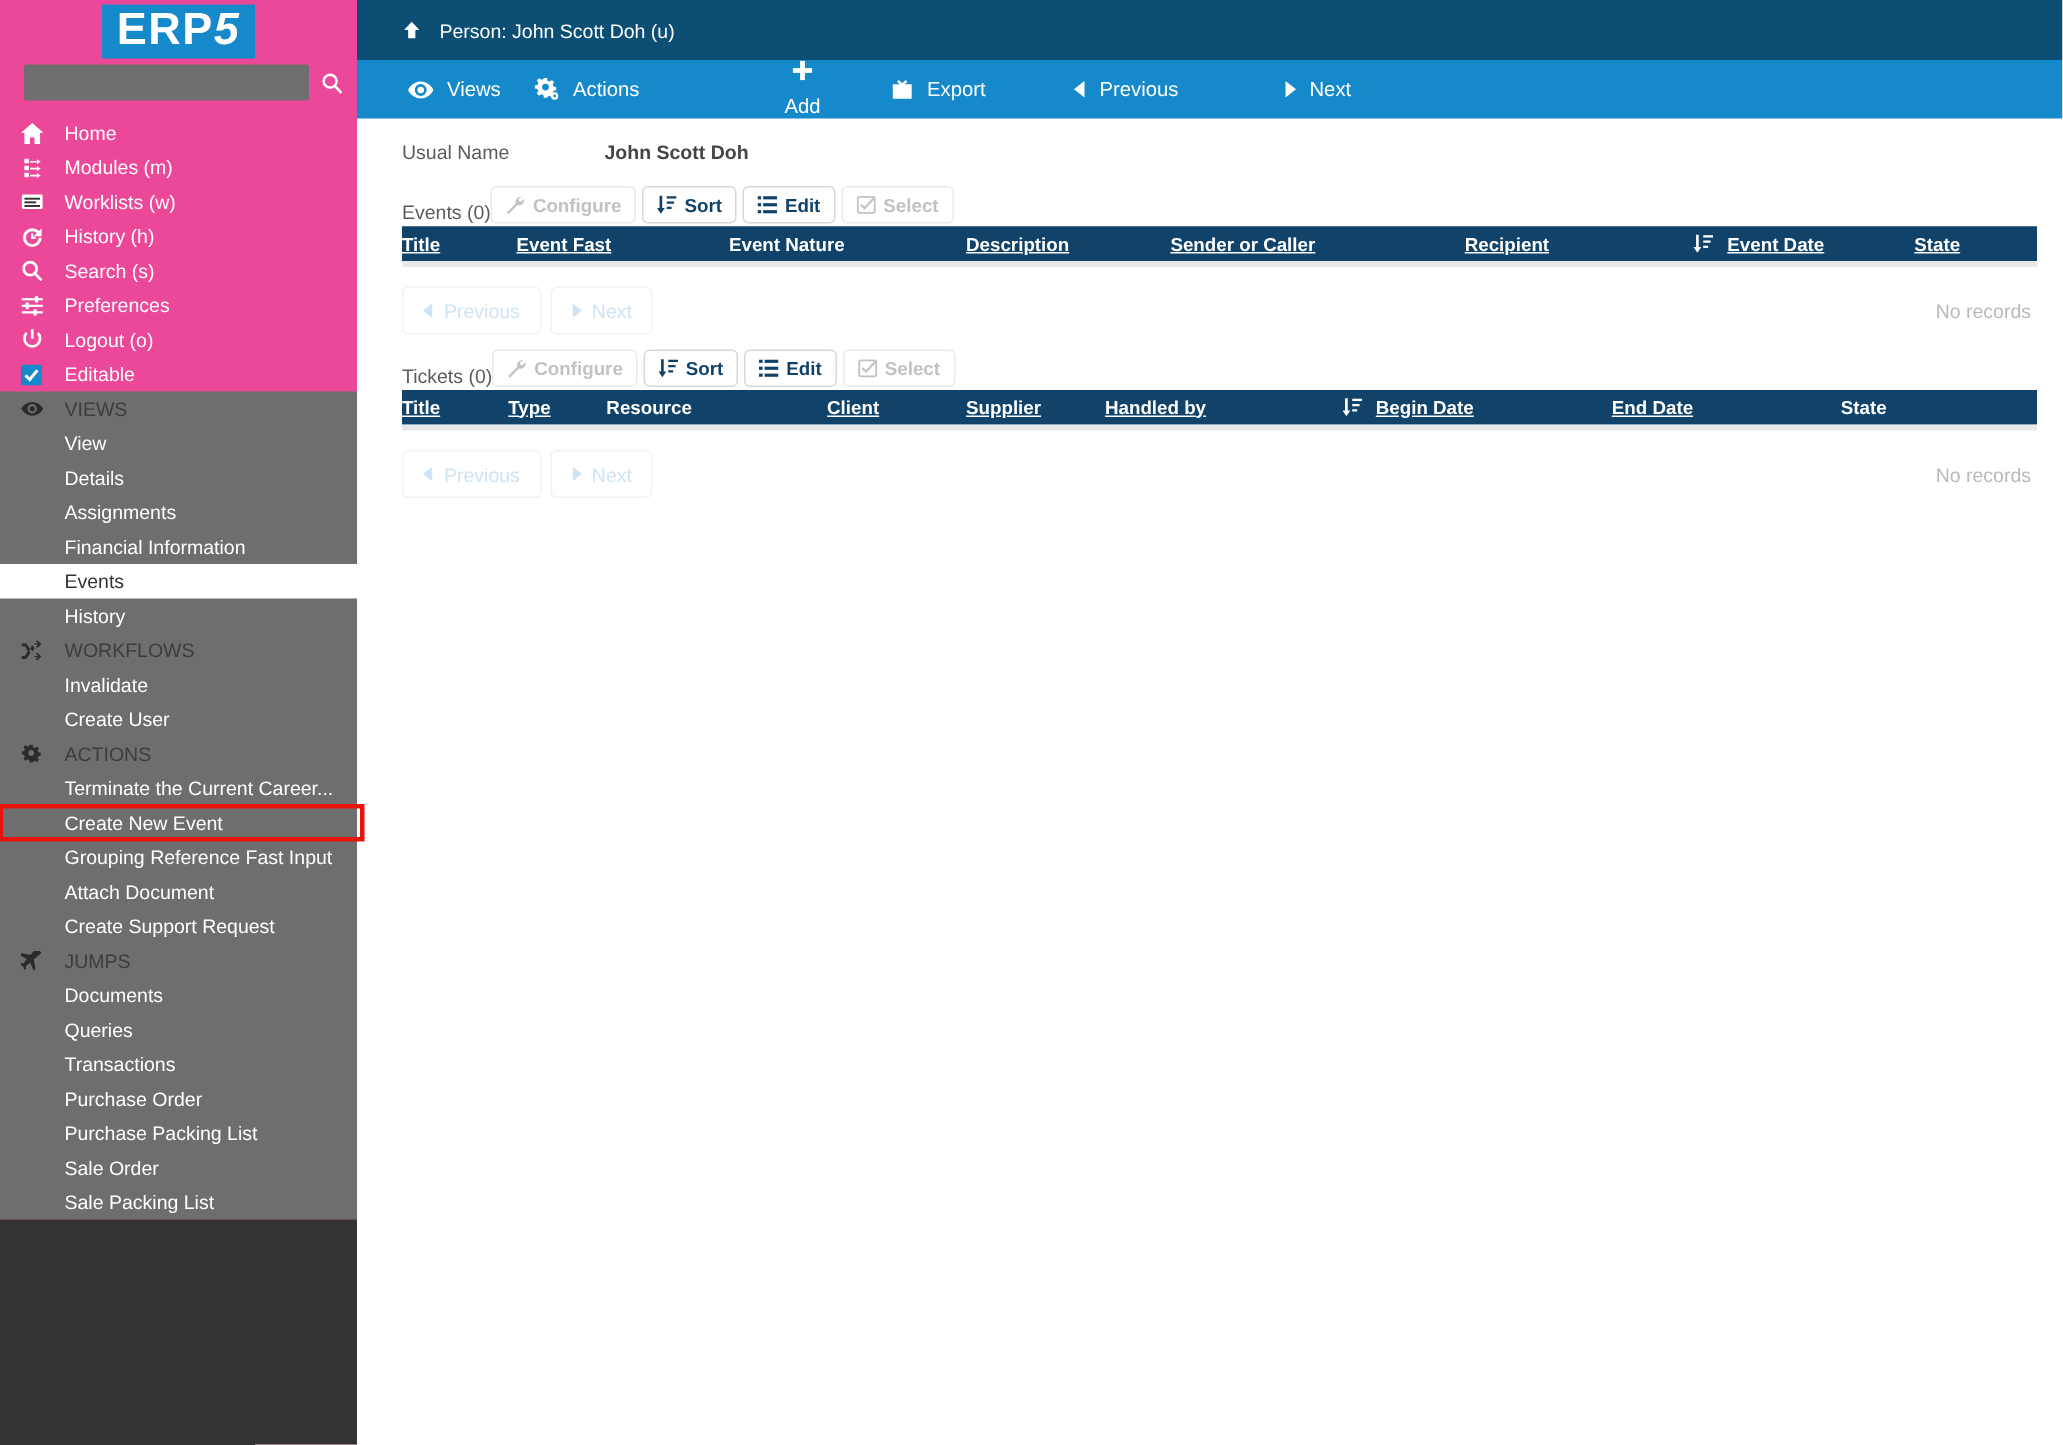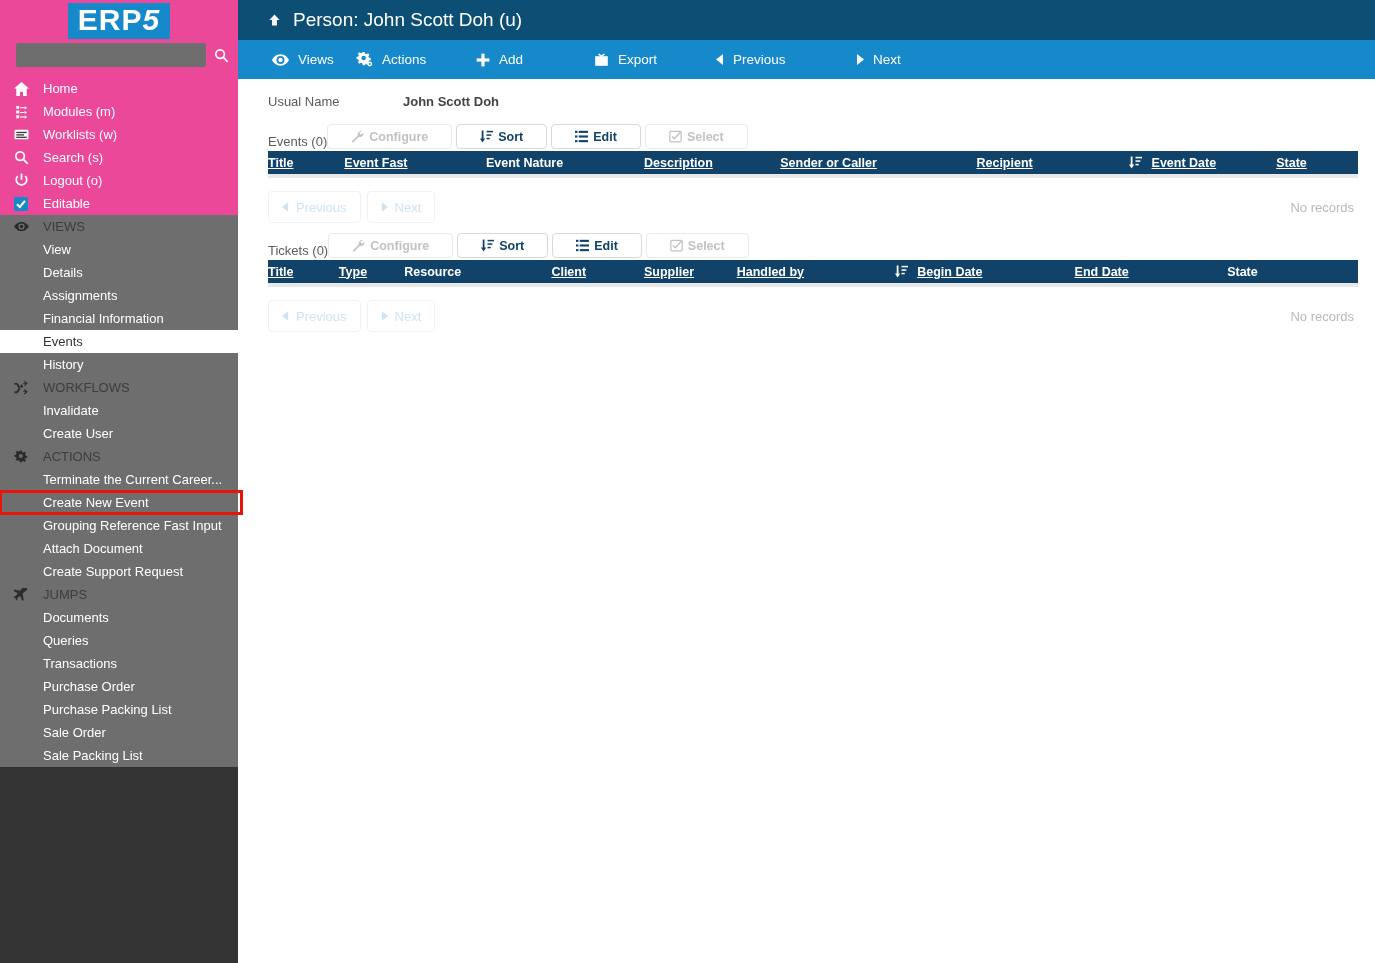--- a/index.html
+++ b/index.html
@@ -78,36 +78,36 @@
   .sidebar-tail { background: #333333; height: 100%; }
 
   
   #main {
     position: absolute; left: 238px; top: 0;
     width: 1137px; height: 963px; background: #ffffff;
   }
   .breadcrumb-bar {
     height: 40px; background: #0d4f74; color: #ffffff;
     display: flex; align-items: center; padding-left: 30px;
-    font-size: 19px;
+    font-size: 13px;
   }
   .breadcrumb-bar .up { margin-right: 12px; display:flex; align-items:center; }
 
   .toolbar {
     height: 39px; background: #1589ca; color: #ffffff;
     display: flex; align-items: center; font-size: 13.5px;
   }
   .tb-item {
     display: flex; align-items: center; gap: 9px;
     cursor: pointer; height: 100%;
   }
   .tb-item .ic { display: flex; align-items: center; }
   .tb-views   { padding-left: 34px; width: 118px; }
   .tb-actions { width: 120px; }
-  .tb-add     { width: 118px; }
+  .tb-add     { width: 118px; flex-direction: column; }
   .tb-export  { width: 122px; }
   .tb-prev    { width: 140px; }
   .tb-next    { width: 120px; }
 
   .field-row {
     display: flex; align-items: center;
     height: 38px; padding-left: 30px; padding-top: 6px;
     font-size: 13px;
   }
   .field-label { width: 135px; color: #5b5b5b; }
@@ -116,21 +116,21 @@
   
   .listbox { padding: 0 17px 0 30px; margin-top: 6px; }
   .lb-head {
     display: flex; align-items: flex-end; justify-content: flex-start;
     height: 28px; position: relative;
   }
   .lb-title { font-size: 13px; color: #5b5b5b; padding-bottom: 2px; }
   .lb-btns { display: flex; align-items: center; gap: 4px; padding-bottom: 2px; }
   .lb-btn {
     display: flex; align-items: center; gap: 5px;
-    height: 25px; padding: 0 23px;
+    height: 25px; padding: 0 9px;
     border: 1px solid #d8d8d8; border-radius: 4px;
     background: #ffffff; font-size: 12.5px; color: #11436a;
     font-weight: bold; cursor: pointer; white-space: nowrap;
     font-family: "Liberation Sans", sans-serif;
   }
   .lb-btn.disabled { color: #c2c2c2; border-color: #eaeaea; cursor: default; }
   .lb-btn .ic { display: flex; align-items: center; }
 
   .lb-table {
     width: 100%; border-collapse: collapse; table-layout: fixed;
@@ -211,26 +211,49 @@
               <rect x="0" y="2" width="16" height="11" rx="1"></rect>
               <rect x="2" y="4.4" width="12" height="1.5" fill="#333"></rect>
               <rect x="2" y="7.2" width="9" height="1.5" fill="#333"></rect>
               <rect x="2" y="10" width="12" height="1.5" fill="#333"></rect>
             </svg>
           </span>
           <span class="lbl">Worklists (w)</span>
         </div>
         <div class="nav-item">
           <span class="ic">
+            <svg width="15" height="14" viewBox="0 0 16 15" fill="#ffffff">
+              <path d="M8 1.3A6.7 6.7 0 1 0 14.7 8h-2.1A4.6 4.6 0 1 1 8 3.4c1.3 0 2.5.5 3.3 1.4L9 7h5.7V1.3l-1.9 1.9A6.6 6.6 0 0 0 8 1.3z"></path>
+              <rect x="7.2" y="4.8" width="1.5" height="4"></rect>
+              <rect x="7.2" y="7.4" width="3.4" height="1.5"></rect>
+            </svg>
+          </span>
+          <span class="lbl">History (h)</span>
+        </div>
+        <div class="nav-item">
+          <span class="ic">
             <svg width="15" height="15" viewBox="0 0 16 16" fill="none" stroke="#ffffff" stroke-width="1.9">
               <circle cx="6.5" cy="6.5" r="4.6"></circle>
               <line x1="10" y1="10" x2="14.6" y2="14.9"></line>
             </svg>
           </span>
           <span class="lbl">Search (s)</span>
+        </div>
+        <div class="nav-item">
+          <span class="ic">
+            <svg width="15" height="14" viewBox="0 0 16 16" fill="#ffffff">
+              <rect x="0" y="2" width="16" height="1.7"></rect>
+              <rect x="0" y="7" width="16" height="1.7"></rect>
+              <rect x="0" y="12" width="16" height="1.7"></rect>
+              <rect x="10" y="0.4" width="2.4" height="5"></rect>
+              <rect x="3" y="5.4" width="2.4" height="5"></rect>
+              <rect x="9" y="10.4" width="2.4" height="5"></rect>
+            </svg>
+          </span>
+          <span class="lbl">Preferences</span>
         </div>
         <div class="nav-item">
           <span class="ic">
             <svg width="15" height="15" viewBox="0 0 16 16" fill="none" stroke="#ffffff" stroke-width="1.9">
               <path d="M4 3.2a5.6 5.6 0 1 0 8 0"></path>
               <line x1="8" y1="0.6" x2="8" y2="7.2"></line>
             </svg>
           </span>
           <span class="lbl">Logout (o)</span>
         </div>

